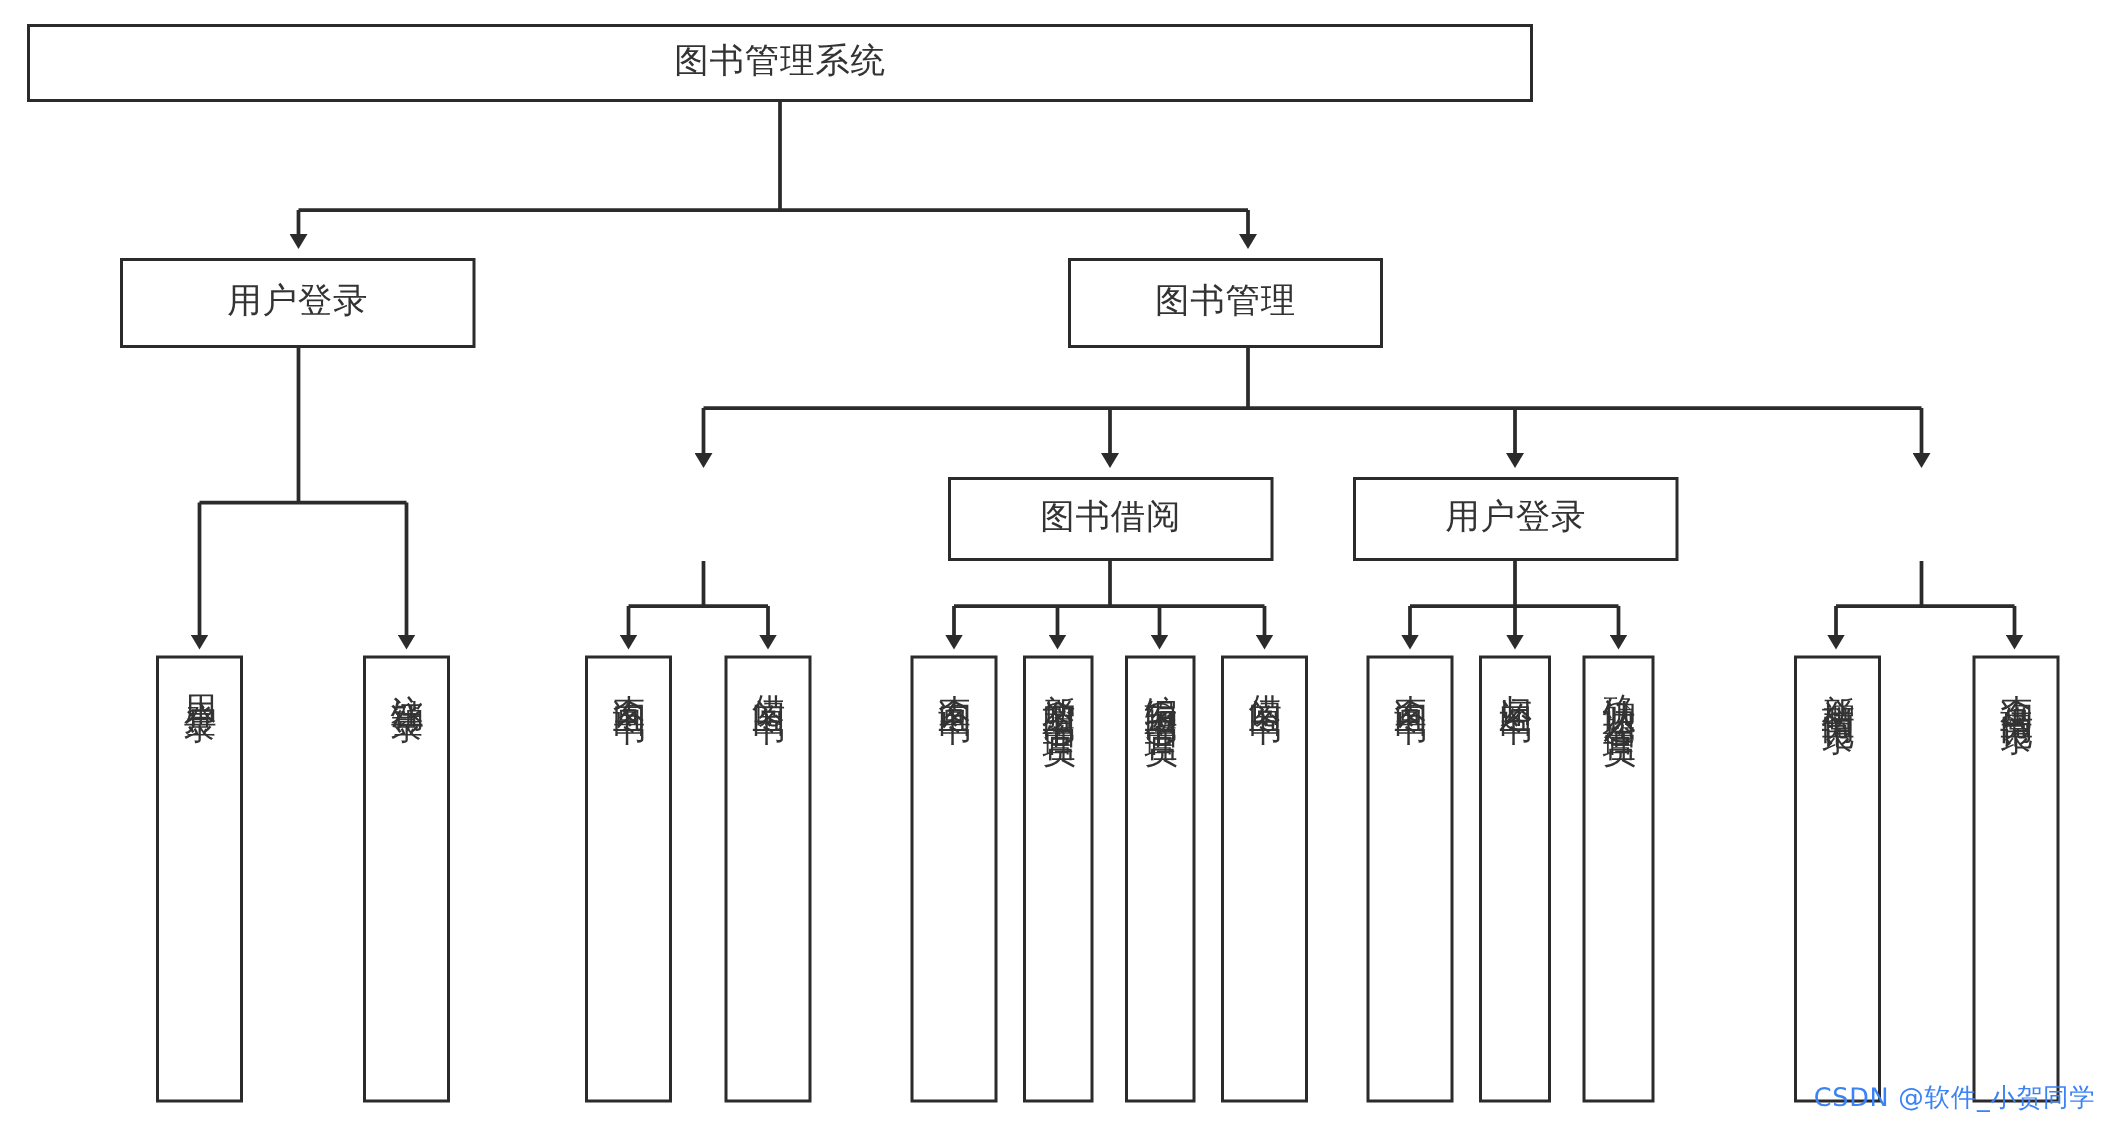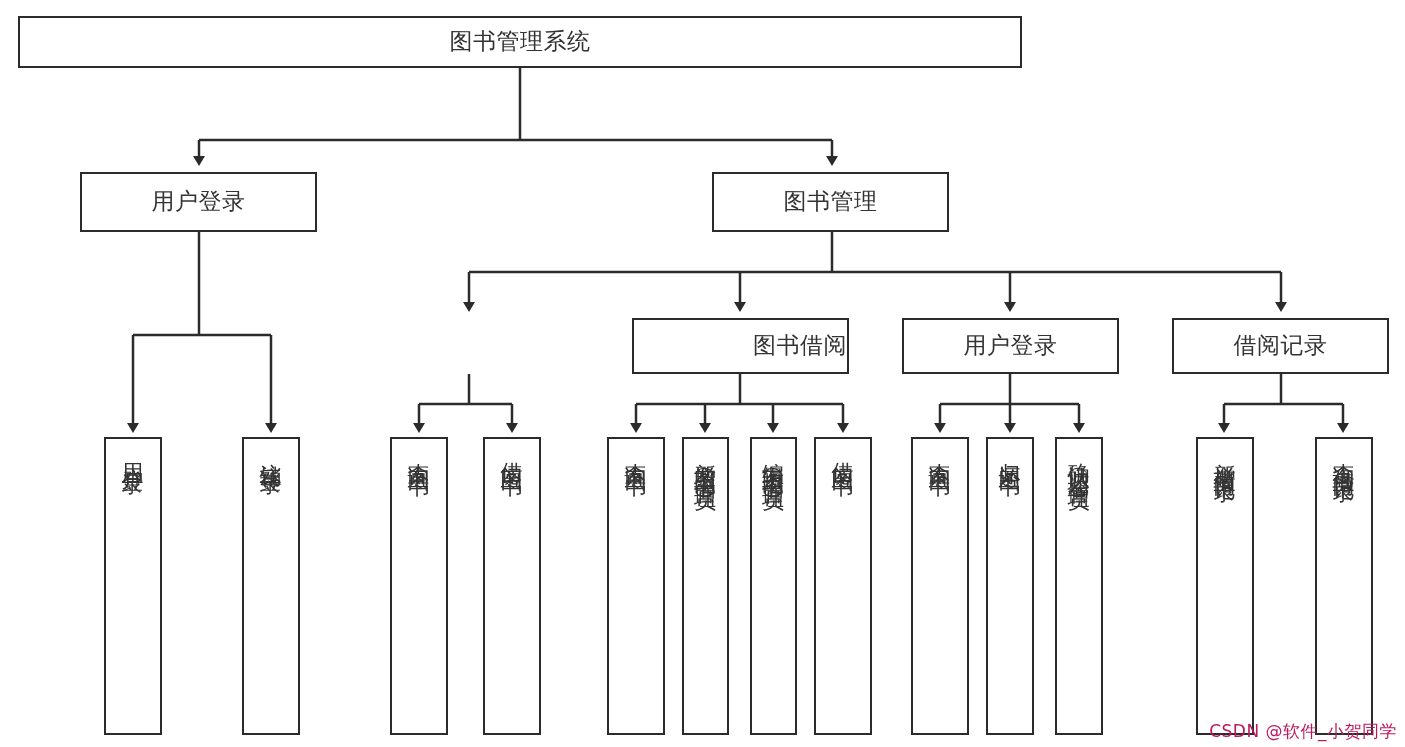--- a/index.html
+++ b/index.html
@@ -62,21 +62,21 @@
     line-height: 1.05;
     letter-spacing: 4px;
     text-align: left;
     white-space: nowrap;
   }
   .watermark {
     position: absolute;
     right: 8px;
     bottom: 4px;
     font-size: 17px;
-    color: #be185d;
+    color: #3b82f6;
     white-space: nowrap;
     letter-spacing: 0.5px;
   }
 </style>
 </head>
 <body>
 
 <div id="canvas">
 
   <svg id="edges" viewBox="0 0 1405 747">
@@ -129,32 +129,29 @@
     </g>
   </svg>
 
   <div class="node horiz root" style="left:18px; top:16px; width:1004px; height:52px;">
     <span class="label">图书管理系统</span>
   </div>
 
   <div class="node horiz" style="left:80px; top:172px; width:237px; height:60px;">
     <span class="label">用户登录</span>
   </div>
-  <div class="node horiz" style="left:712px; top:172px; width:237px; height:60px;">
+  <div class="node horiz" style="left:712px; top:172px; width:210px; height:60px;">
     <span class="label">图书管理</span>
   </div>
 
-  <div class="node horiz" style="left:632px; top:318px; width:217px; height:56px;justify-content:flex-end;">
+  <div class="node horiz" style="left:632px; top:318px; width:217px; height:56px;">
     <span class="label">图书借阅</span>
   </div>
   <div class="node horiz" style="left:902px; top:318px; width:217px; height:56px;">
     <span class="label">用户登录</span>
-  </div>
-  <div class="node horiz" style="left:1172px; top:318px; width:217px; height:56px;">
-    <span class="label">借阅记录</span>
   </div>
 
   <div class="node vert" style="left:104px; top:437px; width:58px; height:298px;">
     <span class="label">用户登录</span>
   </div>
   <div class="node vert" style="left:242px; top:437px; width:58px; height:298px;">
     <span class="label">注销登录</span>
   </div>
 
   <div class="node vert" style="left:390px; top:437px; width:58px; height:298px;">

